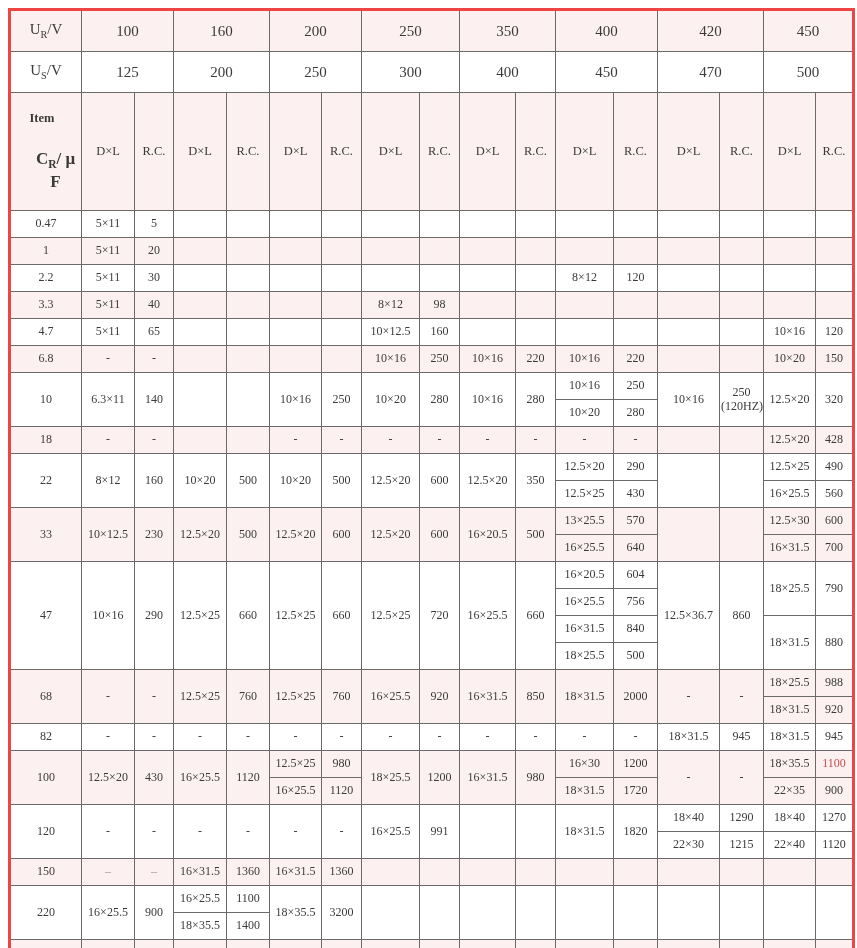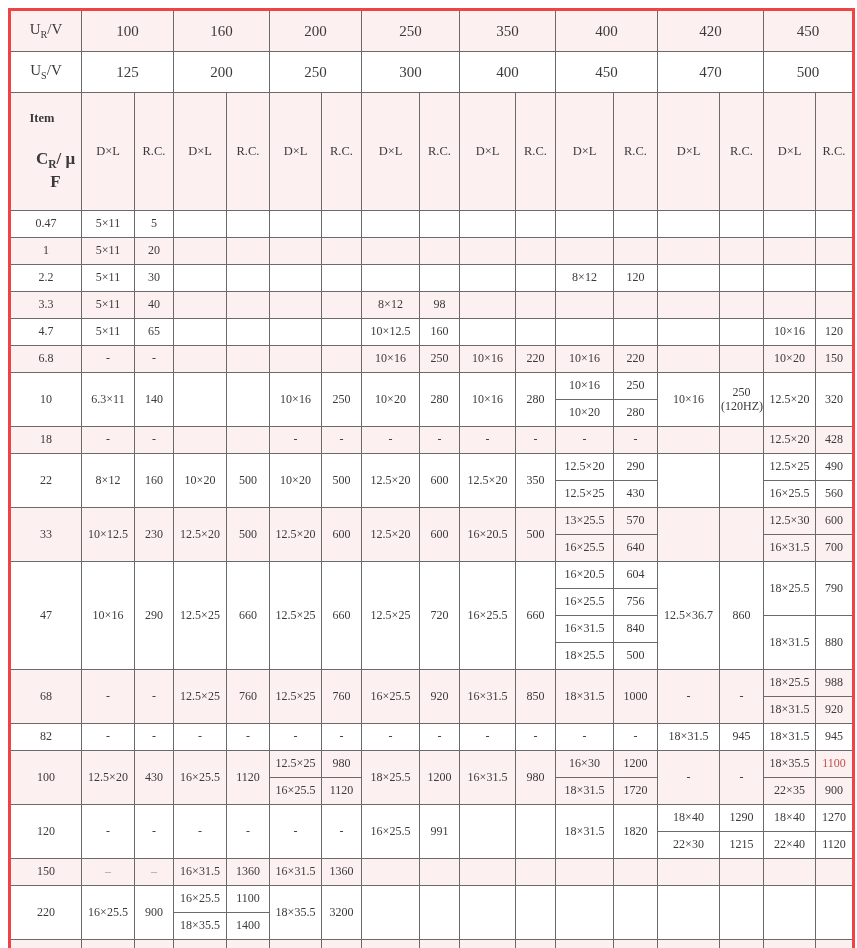--- a/index.html
+++ b/index.html
@@ -370,21 +370,21 @@
           <td rowspan="2">-</td>
           <td rowspan="2">12.5×25</td>
           <td rowspan="2">760</td>
           <td rowspan="2">12.5×25</td>
           <td rowspan="2">760</td>
           <td rowspan="2">16×25.5</td>
           <td rowspan="2">920</td>
           <td rowspan="2">16×31.5</td>
           <td rowspan="2">850</td>
           <td rowspan="2">18×31.5</td>
-          <td rowspan="2">1000</td>
+          <td rowspan="2">2000</td>
           <td rowspan="2">-</td>
           <td rowspan="2">-</td>
           <td rowspan="1">18×25.5</td>
           <td rowspan="1">988</td>
         </tr>
         <tr class="pink">
           <td rowspan="1">18×31.5</td>
           <td rowspan="1">920</td>
         </tr>
         <tr class="white">

